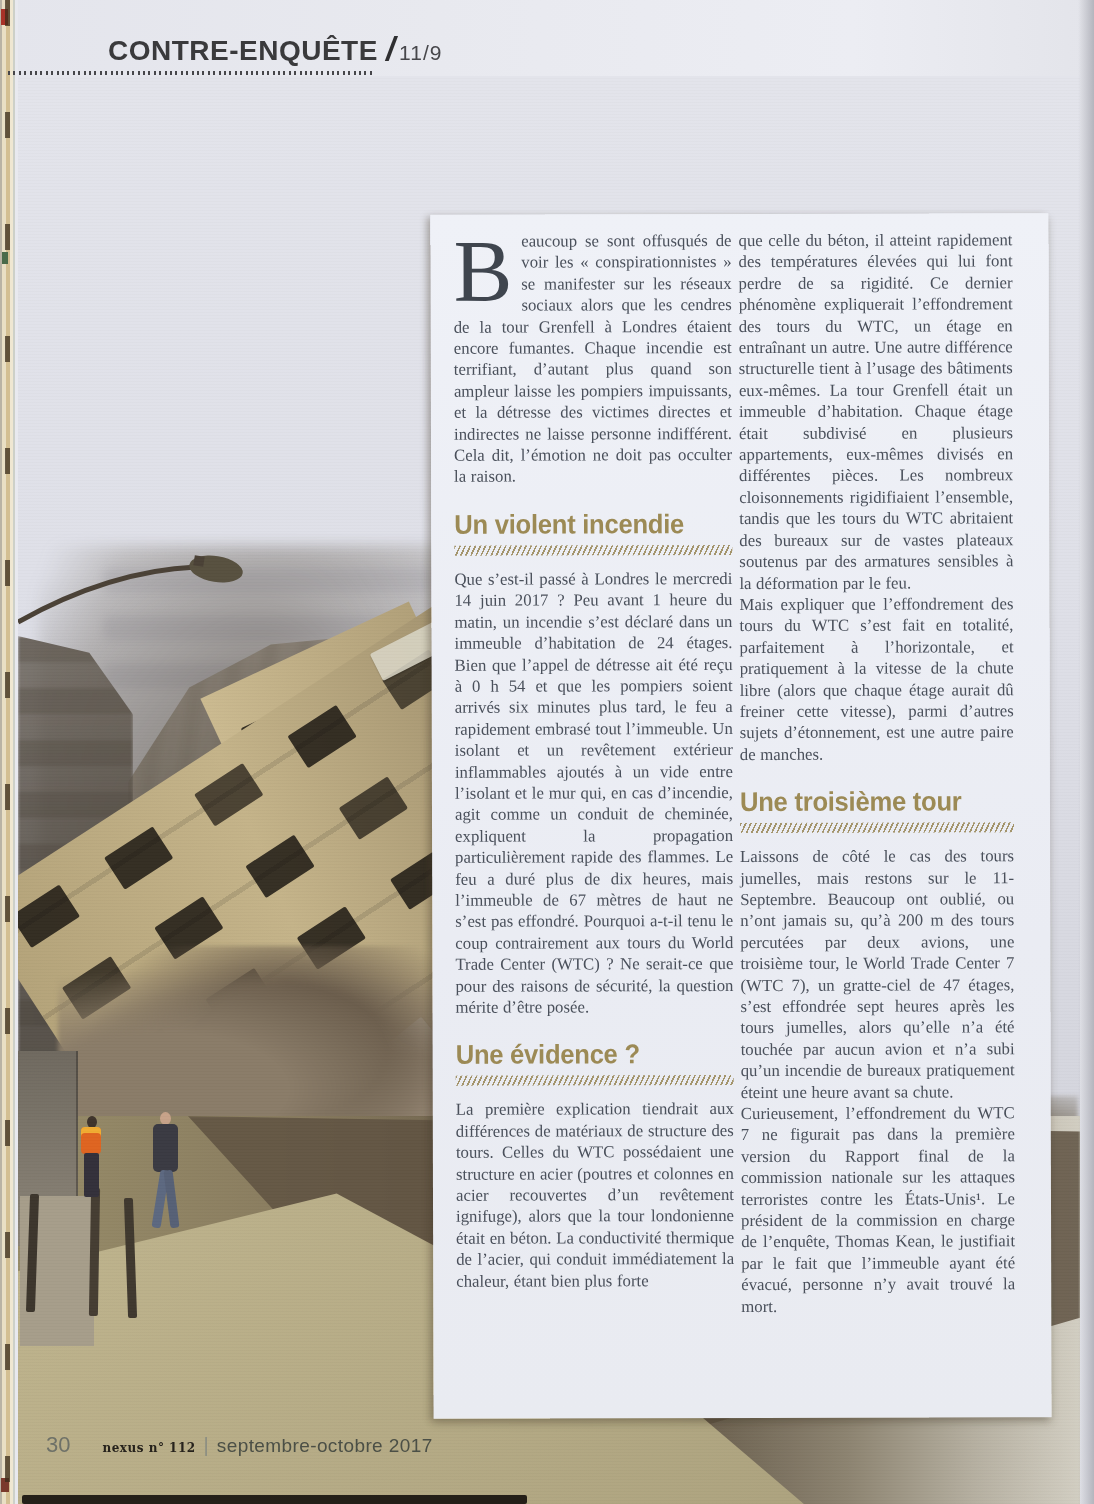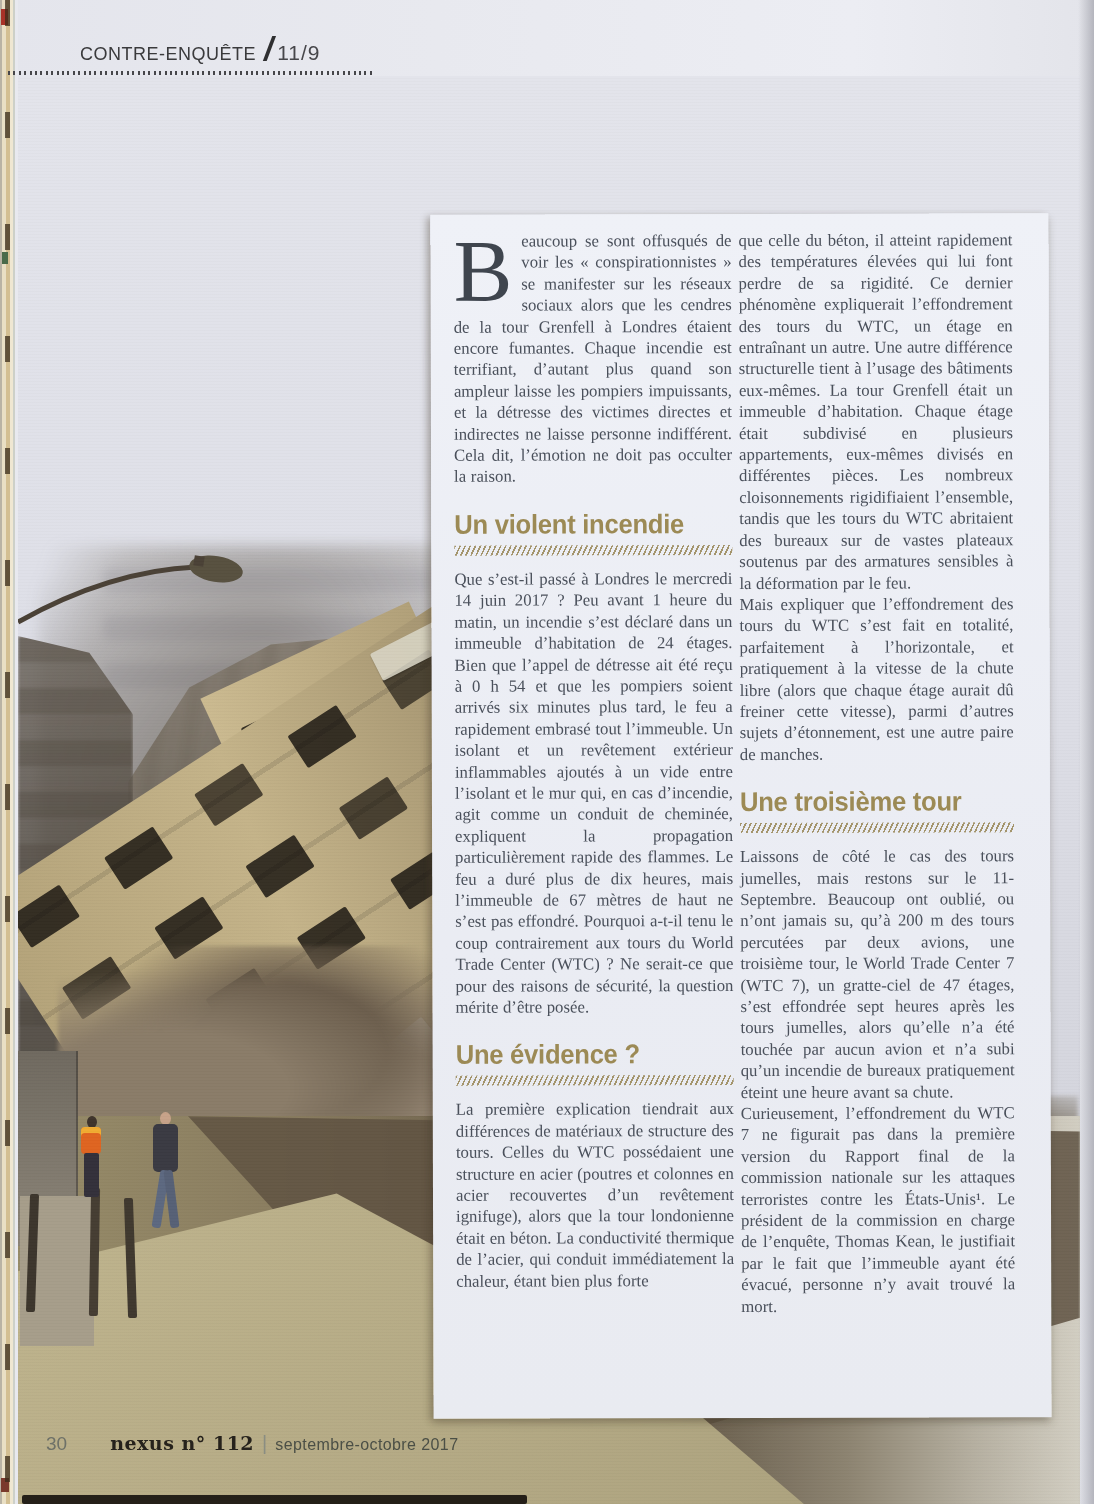--- a/index.html
+++ b/index.html
@@ -71,21 +71,21 @@
   .pv-legs{position:absolute;left:4px;top:37px;width:15px;height:44px;background:#33303a;border-radius:2px;}
   .pw-head{position:absolute;left:7px;top:0;width:11px;height:13px;border-radius:50%;background:#c7a289;}
   .pw-body{position:absolute;left:0;top:12px;width:25px;height:48px;border-radius:5px;background:#3a3a42;}
   .pw-leg1{position:absolute;left:3px;top:58px;width:9px;height:58px;background:#5c6880;transform:rotate(9deg);border-radius:3px;}
   .pw-leg2{position:absolute;left:14px;top:58px;width:9px;height:58px;background:#566076;transform:rotate(-7deg);border-radius:3px;}
   .lamp{position:absolute;left:0;top:466px;z-index:6;}
   .noise{position:absolute;inset:0;z-index:7;pointer-events:none;opacity:.55;
         background:repeating-linear-gradient(0deg,rgba(0,0,0,.028) 0 1px,rgba(255,255,255,.02) 1px 3px);}
   
   .header{position:absolute;left:80px;top:30px;z-index:9;font-family:"Liberation Sans","DejaVu Sans",sans-serif;white-space:nowrap;}
-  .kicker{font-size:18px;font-weight:normal;letter-spacing:.5px;color:#3a3a3c;}
+  .kicker{font-size:28px;font-weight:bold;letter-spacing:.5px;color:#3a3a3c;margin-left:28px;}
   .slash{font-size:33px;font-weight:bold;font-style:italic;color:#2f2f31;margin:0 4px 0 8px;}
   .dossier{font-size:21px;color:#47474b;letter-spacing:1px;}
   .dotted-rule{position:absolute;left:-72px;top:41px;width:364px;height:4px;
         background:repeating-linear-gradient(90deg,#46464a 0 2px,rgba(0,0,0,0) 2px 5.4px);}
   
   .panel{position:absolute;left:432px;top:214px;width:618px;height:1204px;z-index:8;
         background:linear-gradient(180deg,#eff1f7 0%,#eaecf3 60%,#e9ebf1 100%);
         box-shadow:-4px 2px 7px rgba(70,58,42,.28),0 5px 9px rgba(70,58,42,.22);
         transform:rotate(-.15deg);}
   .col{position:absolute;top:16px;}
@@ -93,24 +93,24 @@
   .col2{left:308px;width:274px;}
   .para{margin:0;font-size:16.8px;line-height:21.4px;color:#4a505b;text-align:justify;
         hyphens:auto;-webkit-hyphens:auto;word-spacing:.4px;}
   .dropcap{float:left;font-size:88px;line-height:70px;padding:6px 9px 0 0;color:#3f454e;}
   .h{margin:22px 0 0;font-family:"Liberation Sans","DejaVu Sans",sans-serif;font-weight:bold;
         font-size:27px;color:#9c8a55;transform:scaleX(.95);transform-origin:left;letter-spacing:-.3px;}
   .hatch{height:10px;margin:5px 0 13px;
         background:repeating-linear-gradient(115deg,rgba(151,133,84,.85) 0 1.6px,rgba(151,133,84,0) 1.6px 4.6px);}
   
   .footer{position:absolute;left:46px;top:1432px;z-index:9;display:flex;align-items:baseline;white-space:nowrap;}
-  .pagenum{font-family:"Liberation Sans","DejaVu Sans",sans-serif;font-size:19px;color:#6e7168;}
-  .mag{margin-left:43px;font-family:"DejaVu Serif",serif;font-weight:bold;font-size:19px;color:#26221c;letter-spacing:.5px;}
+  .pagenum{font-family:"Liberation Sans","DejaVu Sans",sans-serif;font-size:22px;color:#6e7168;}
+  .mag{margin-left:32px;font-family:"DejaVu Serif",serif;font-weight:bold;font-size:12px;color:#26221c;letter-spacing:.5px;}
   .fsep{margin:0 8px;font-family:"Liberation Sans",sans-serif;font-size:20px;color:#8a8d82;}
-  .fdate{font-family:"Liberation Sans","DejaVu Sans",sans-serif;font-size:16px;color:#4b4f46;letter-spacing:.4px;}
+  .fdate{font-family:"Liberation Sans","DejaVu Sans",sans-serif;font-size:19px;color:#4b4f46;letter-spacing:.4px;}
   
   .right-edge{position:absolute;right:0;top:0;width:16px;height:100%;z-index:10;
         background:linear-gradient(90deg,rgba(110,110,122,0),rgba(104,104,116,.38));}
   .bottom-strip{position:absolute;left:22px;top:1495px;width:505px;height:9px;background:#18140f;opacity:.92;z-index:10;border-radius:2px;}
 </style>
 </head>
 <body>
 
 <div class="page">
 

